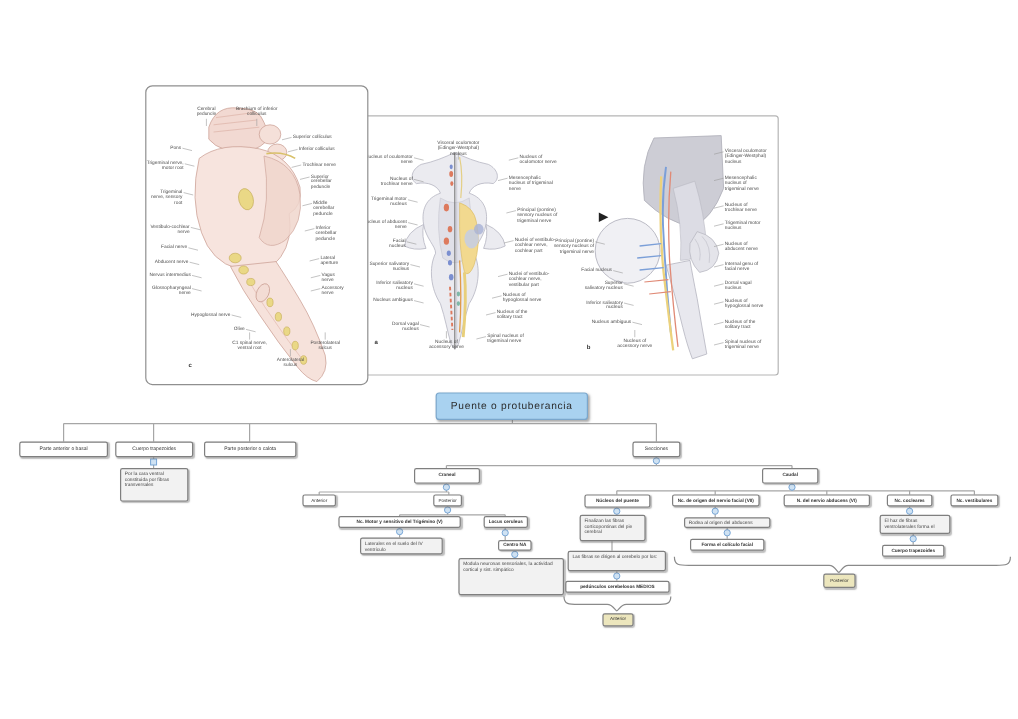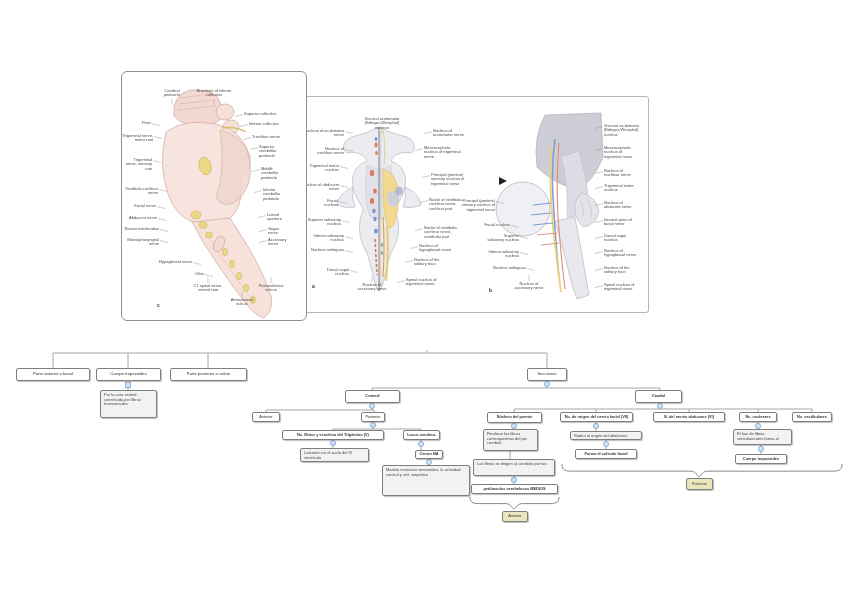--- a/index.html
+++ b/index.html
@@ -89,20 +89,21 @@
       <circle cx="514" cy="426" r="2.6" fill="#cfe2f3" stroke="#74a3d4" stroke-width="0.8"></circle>
       <circle cx="596" cy="426" r="2.6" fill="#cfe2f3" stroke="#74a3d4" stroke-width="0.8"></circle>
       <circle cx="758" cy="426" r="2.6" fill="#cfe2f3" stroke="#74a3d4" stroke-width="0.8"></circle>
       <circle cx="514" cy="480" r="2.6" fill="#cfe2f3" stroke="#74a3d4" stroke-width="0.8"></circle>
       <circle cx="606" cy="444" r="2.6" fill="#cfe2f3" stroke="#74a3d4" stroke-width="0.8"></circle>
       <circle cx="761" cy="449" r="2.6" fill="#cfe2f3" stroke="#74a3d4" stroke-width="0.8"></circle>
       <rect x="125.5" y="382.5" width="5" height="5" fill="#cfe2f3" stroke="#74a3d4" stroke-width="0.8"></rect>
     </svg>
 
   <div id="mindmap">
+    <div class="node root" style="left:363px;top:327px;width:127px;height:23px">Puente o protuberancia</div>
   <div class="node plain" style="left: 16px; top: 368px; width: 74px; height: 13px;">Parte anterior o basal</div>
       <div class="node plain" style="left: 96px; top: 368px; width: 65px; height: 13px;">Cuerpo trapezoides</div>
       <div class="node plain" style="left: 170px; top: 368px; width: 77px; height: 13px;">Parte posterior o calota</div>
       <div class="node plain" style="left: 527px; top: 368px; width: 40px; height: 13px;">Secciones</div>
       <div class="node note" style="left: 100px; top: 390px; width: 57px; height: 28px;">Por la cara ventral constituida por fibras transversales</div>
       <div class="node bold" style="left: 345px; top: 390px; width: 55px; height: 13px;">Craneal</div>
       <div class="node bold" style="left: 635px; top: 390px; width: 47px; height: 13px;">Caudal</div>
       <div class="node small" style="left: 252px; top: 412px; width: 28px; height: 10px;">Anterior</div>
       <div class="node small" style="left: 361px; top: 412px; width: 24px; height: 10px;">Posterior</div>
       <div class="node bold" style="left: 282px; top: 430px; width: 102px; height: 10px;">Nc. Motor y sensitivo del Trigémino (V)</div>

